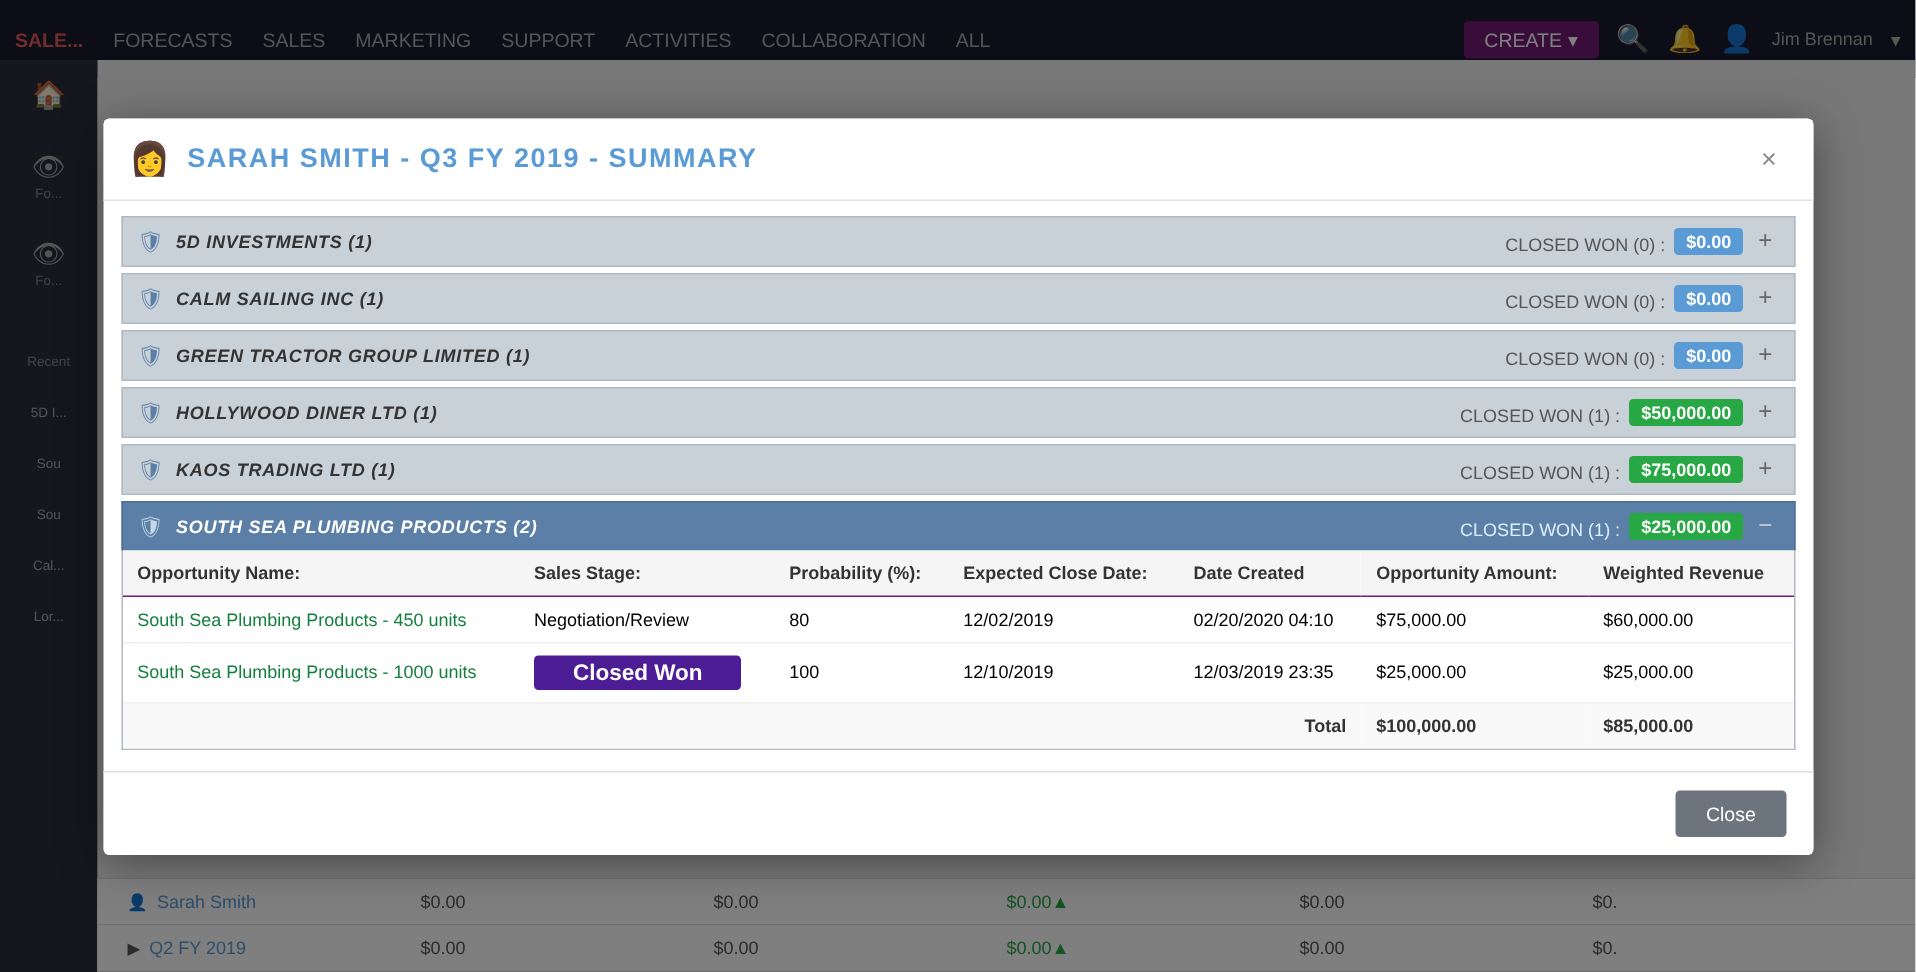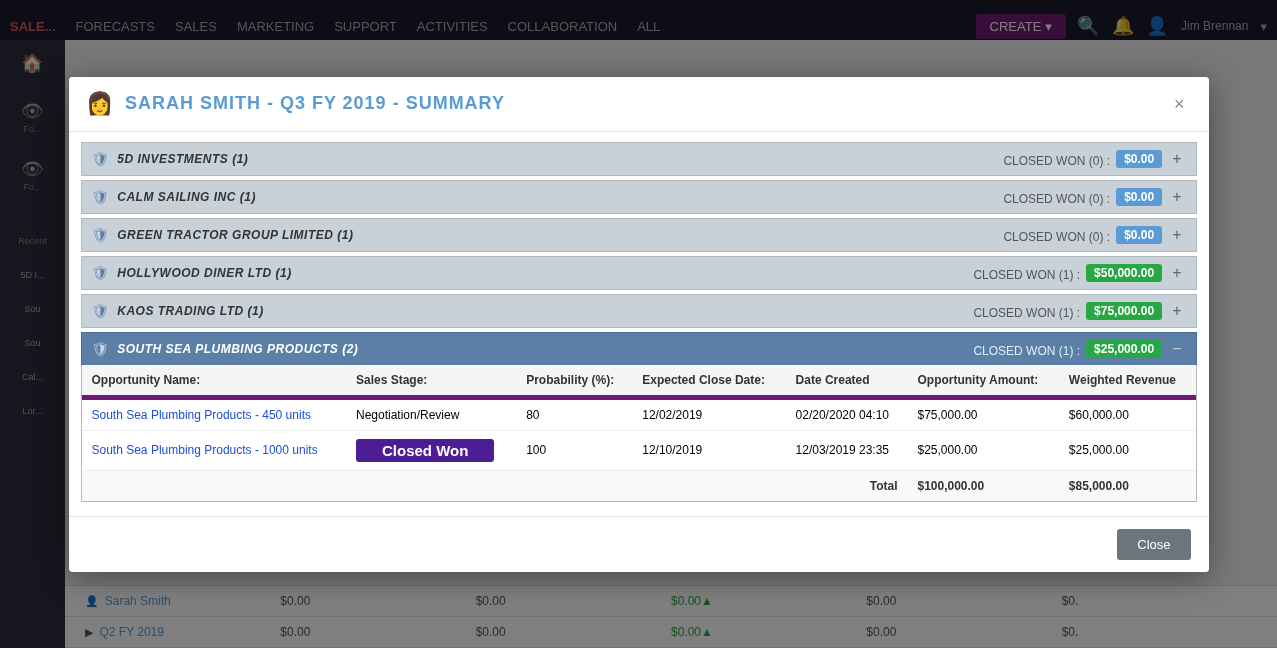--- a/index.html
+++ b/index.html
@@ -193,36 +193,36 @@
 
     .opp-table thead tr {
       background: #f5f5f5;
     }
 
     .opp-table th {
       padding: 8px 10px;
       text-align: left;
       font-weight: bold;
       color: #333;
-      border-bottom: 5px solid #701a75;
+      border-bottom: 1px solid #701a75;
       white-space: nowrap;
     }
 
     .opp-table td {
       padding: 8px 10px;
       border-bottom: 1px solid #eee;
       vertical-align: middle;
     }
 
     .opp-table tr:last-child td {
       border-bottom: none;
     }
 
     .opp-link {
-      color: #1d4ed8;
+      color: #15803d;
       text-decoration: none;
       cursor: pointer;
     }
 
     .stage-badge {
       background: #4c1d95;
       color: white;
       padding: 3px 26px;
       border-radius: 3px;
       font-weight: bold;

